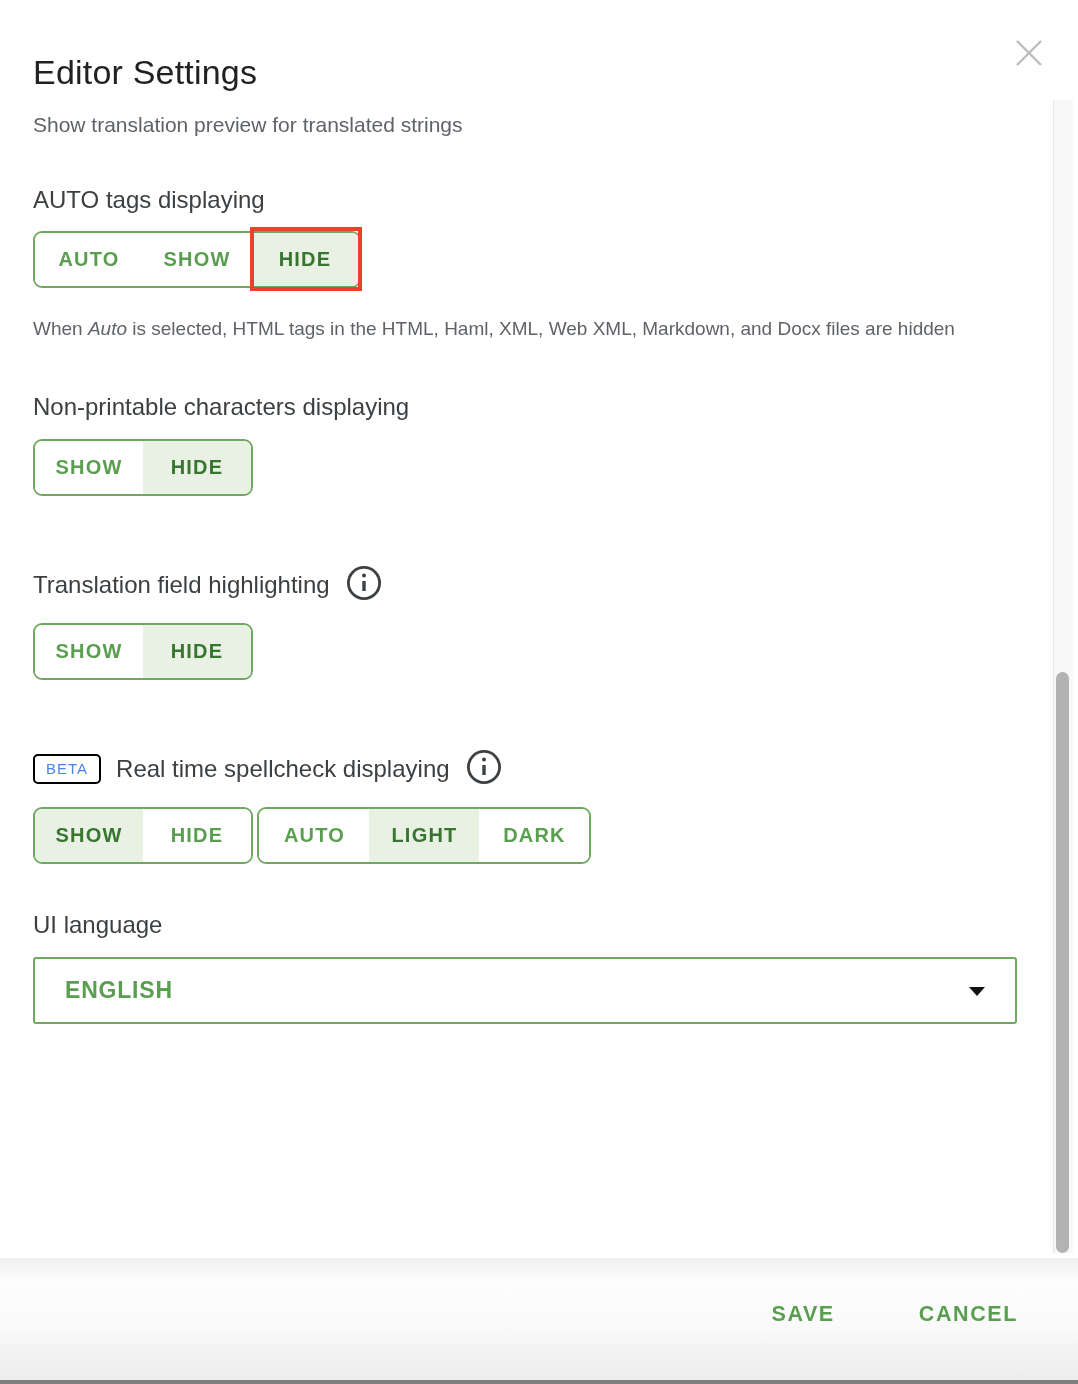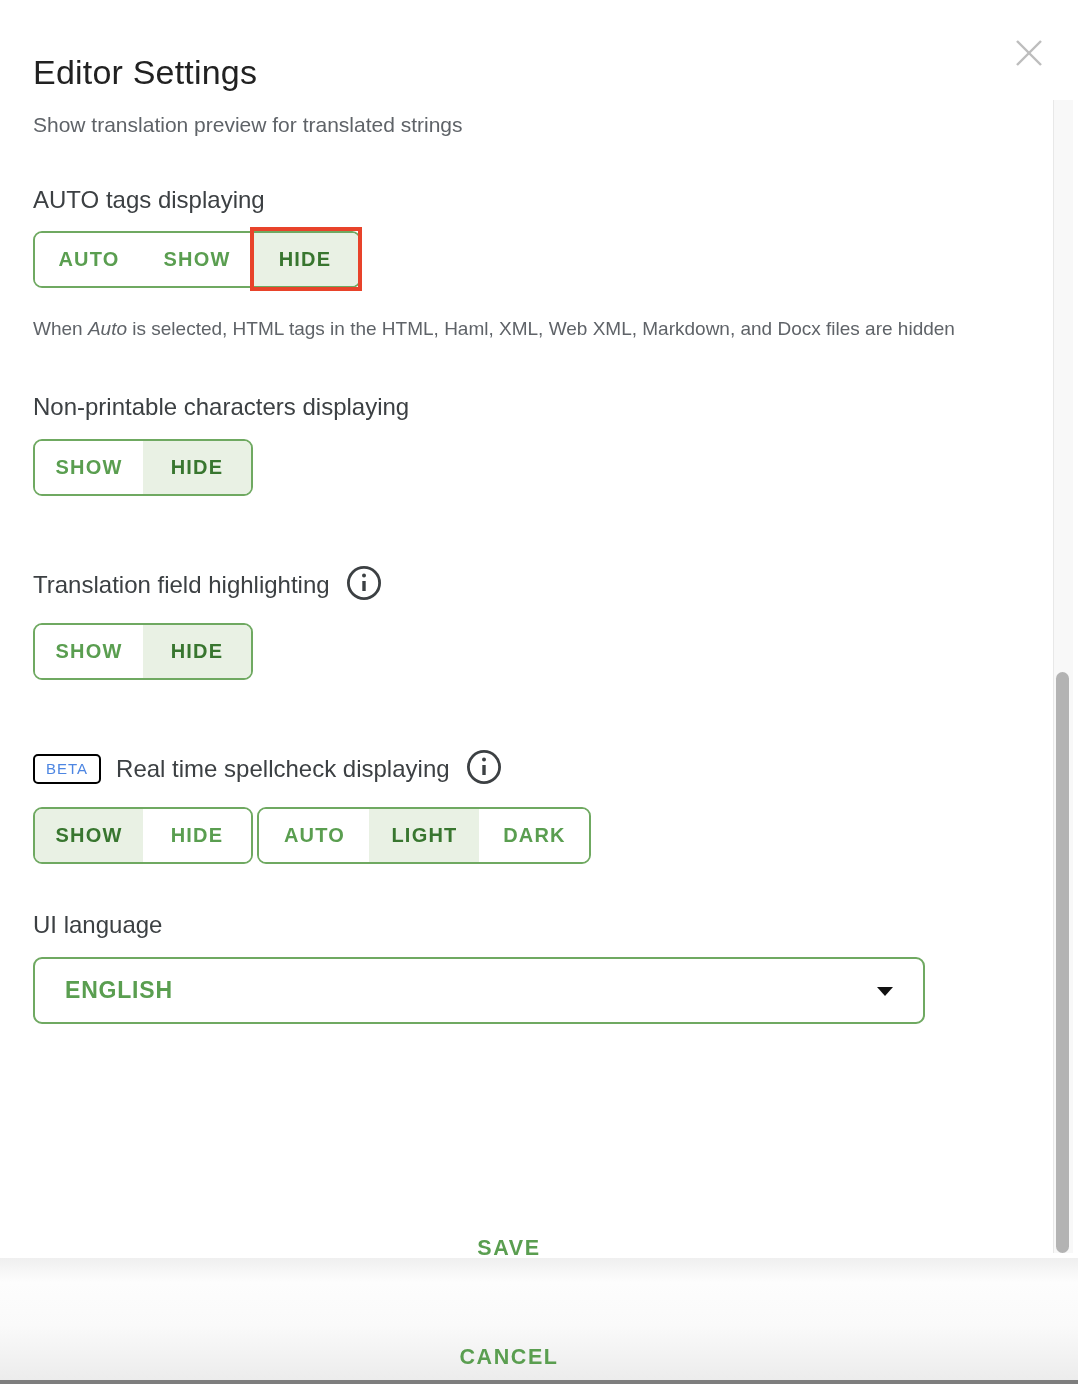--- a/index.html
+++ b/index.html
@@ -57,22 +57,22 @@
   
   .beta-badge{
     display:inline-flex;align-items:center;justify-content:center;
     border:2px solid #000000;border-radius:5px;color:#4d86e2;
     font-size:15px;letter-spacing:1px;padding:4px 11px;line-height:18px;
   }
   .info-icon{display:inline-block;flex:0 0 auto;cursor:pointer;}
 
   
   .lang-select{
-    margin-top:17px;width:892px;height:67px;box-sizing:border-box;
-    border:2px solid #6fa961;border-radius:9px;background:#fff;
+    margin-top:17px;width:984px;height:67px;box-sizing:border-box;
+    border:2px solid #6fa961;border-radius:3px;background:#fff;
     display:flex;align-items:center;position:relative;cursor:pointer;
   }
   .lang-value{
     margin-left:30px;font-size:23px;font-weight:bold;letter-spacing:0.8px;color:#5a9e50;
   }
   .select-caret{
     position:absolute;right:30px;top:50%;margin-top:-4px;
     width:0;height:0;border-left:8px solid transparent;border-right:8px solid transparent;
     border-top:9px solid #111;
   }
@@ -86,21 +86,21 @@
     position:absolute;left:1056px;top:672px;width:13px;height:581px;
     background:#b3b3b3;border-radius:7px;cursor:pointer;
   }
 
   
   .dialog-footer{
     position:absolute;left:0;top:1258px;width:1078px;height:126px;box-sizing:border-box;
     background:linear-gradient(180deg,#efefef 0%,#fdfdfd 20%,#fafafa 55%,#ececec 100%);
     border-bottom:4px solid #7e7e7e;
     display:flex;align-items:center;justify-content:flex-end;
-    gap:84px;padding:0 60px 10px 0;z-index:6;flex-direction:column;
+    gap:84px;padding:0 60px 10px 0;z-index:6;
   }
   .footer-btn{
     background:none;border:none;padding:0;cursor:pointer;font-family:inherit;
     font-size:21.5px;font-weight:bold;letter-spacing:1.6px;color:#5a9e50;
   }
 </style>
 </head>
 <body>
 
 <div class="corner-dot"></div>

